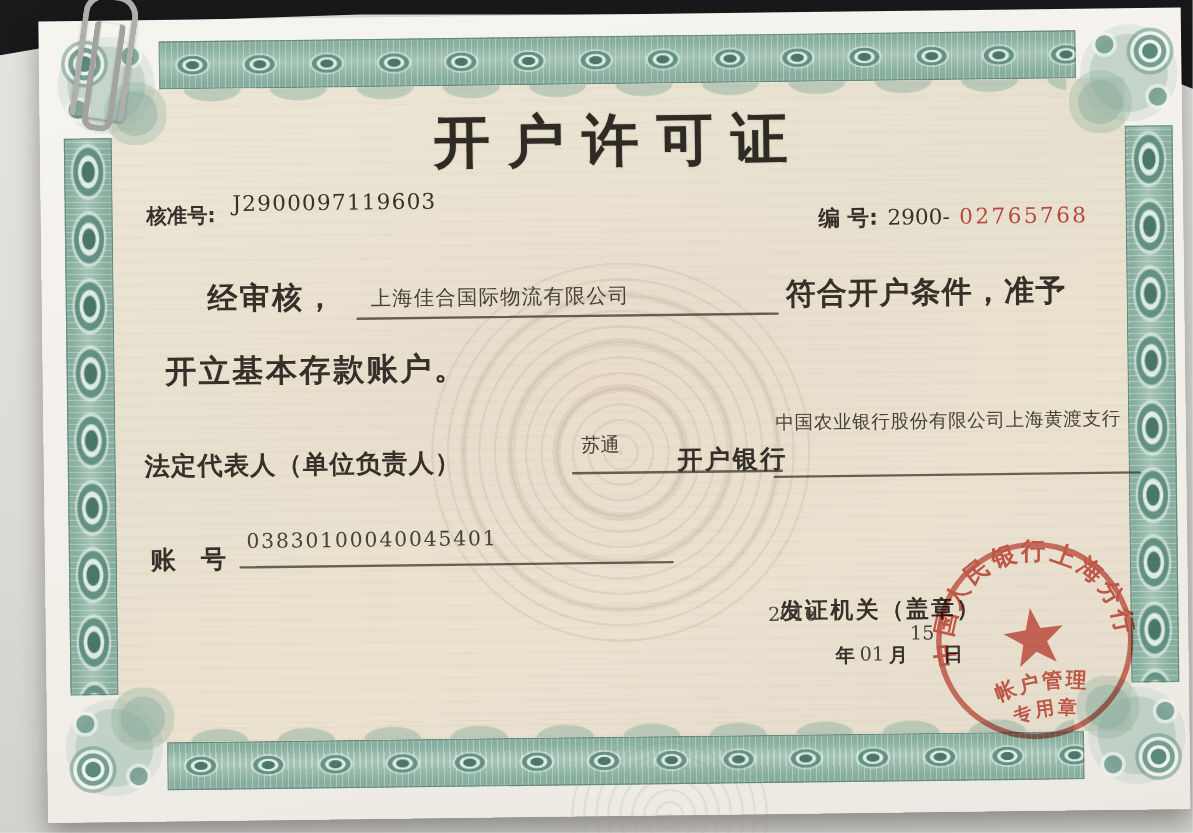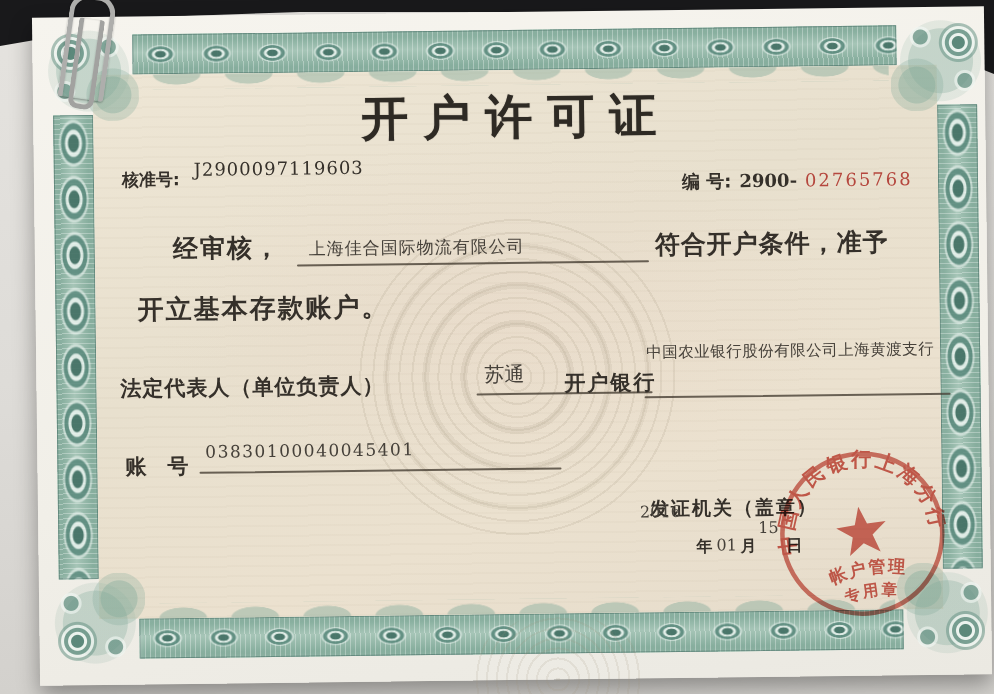--- a/index.html
+++ b/index.html
@@ -71,28 +71,28 @@
   .txt{position:absolute;color:#35302a;z-index:6;white-space:nowrap;}
   .ser{font-family:"DejaVu Serif","Liberation Serif",serif;}
   .t-title{left:50%;top:74px;transform:translateX(-50%);padding-left:14px;
      font-family:"DejaVu Serif","Liberation Serif",serif;
      font-size:47px;font-weight:700;letter-spacing:15px;color:#2e2a24;
      text-shadow:0 0 1px rgba(46,42,36,.6);}
   .t-approval{left:88px;top:152px;font-size:17px;font-weight:600;}
   .t-approval .val{display:inline-block;transform:translateY(-9px);margin-left:14px;
      font-weight:400;font-size:18px;letter-spacing:1px;}
   .t-serial{left:648px;top:160px;font-size:18px;font-weight:600;}
-  .t-serial .pre{font-weight:700;margin-left:8px;margin-top:23px;}
+  .t-serial .pre{font-weight:400;margin-left:8px;margin-top:23px;}
   .t-serial .red{color:#b5473e;letter-spacing:2px;margin-left:8px;font-weight:500;}
   .t-reviewed{left:138px;top:216px;font-size:25px;font-weight:700;letter-spacing:2px;}
   .t-company{left:274px;top:223px;font-size:17px;letter-spacing:1px;color:#46413a;}
   .t-conditions{left:620px;top:218px;font-size:25px;font-weight:700;letter-spacing:1px;}
   .t-open{left:102px;top:276px;font-size:26px;font-weight:700;letter-spacing:2px;}
   .t-legal-label{left:84px;top:358px;font-size:21px;font-weight:700;letter-spacing:1px;}
-  .t-legal-value{left:448px;top:349px;font-size:20px;color:#46413a;}
+  .t-legal-value{left:448px;top:349px;font-size:16px;color:#46413a;}
   .t-bank-label{left:528px;top:358px;font-size:21px;font-weight:700;letter-spacing:2px;}
   .t-bank-value{left:610px;top:330px;width:316px;font-size:15.5px;line-height:1.55;
      letter-spacing:.5px;white-space:normal;word-break:break-all;color:#46413a;}
   .t-account-label{left:88px;top:436px;font-size:21px;font-weight:700;}
   .t-account-value{left:168px;top:426px;font-size:17px;letter-spacing:1.5px;color:#46413a;}
   .t-issuer{left:612px;top:486px;font-size:19px;font-weight:700;letter-spacing:2px;}
   .d-num{font-size:16px;color:#46413a;}
   .d-unit{font-size:16px;font-weight:700;}
   .d-year{left:602px;top:492px;} .d-yu{left:658px;top:527px;}
   .d-month{left:678px;top:526px;} .d-mu{left:702px;top:527px;}

